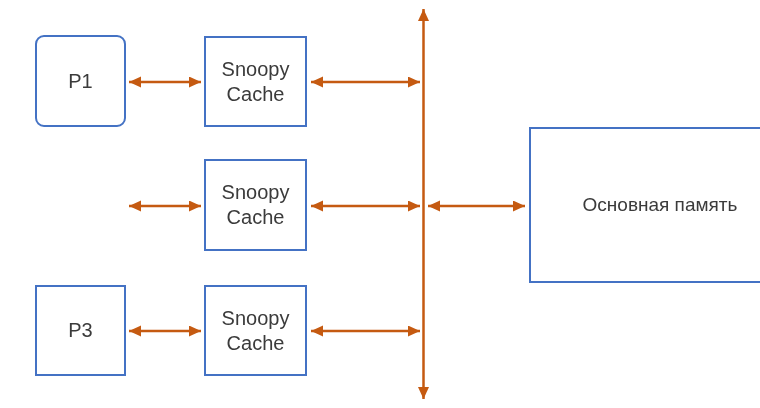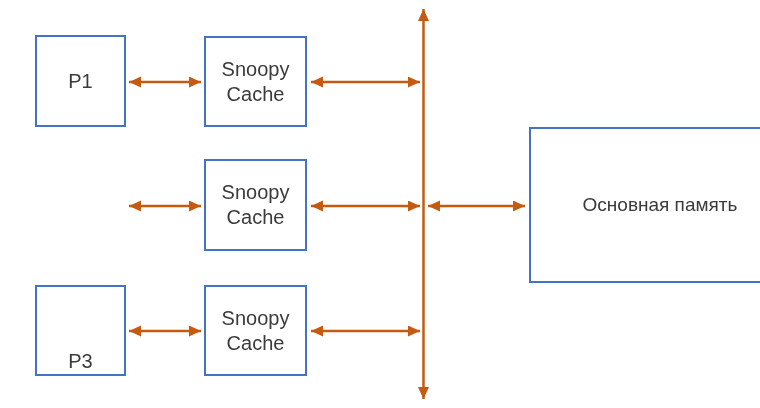--- a/index.html
+++ b/index.html
@@ -29,23 +29,23 @@
     text-align:center;
     color:var(--text);
     z-index:2;
   }
   .node .label{
     font-size:20px;
     line-height:1.25;
     color:var(--text);
   }
   .proc{left:35px;width:91px;height:92px;}
-  .proc1{top:35px;}
+  .proc1{top:35px;border-radius:9px;}
   .proc2{top:159px;}
-  .proc3{top:285px;height:91px;align-items:flex-end;}
+  .proc3{top:285px;height:91px;}
   .cache{left:204px;width:103px;}
   .cache1{top:36px;height:91px;}
   .cache2{top:159px;height:92px;}
   .cache3{top:285px;height:91px;}
   .cache .label{width:80px;}
   .memory{left:529px;top:127px;width:262px;height:156px;}
   .memory .label{font-size:19px;}
   .connectors{
     position:absolute;
     left:0;top:0;width:760px;height:408px;

